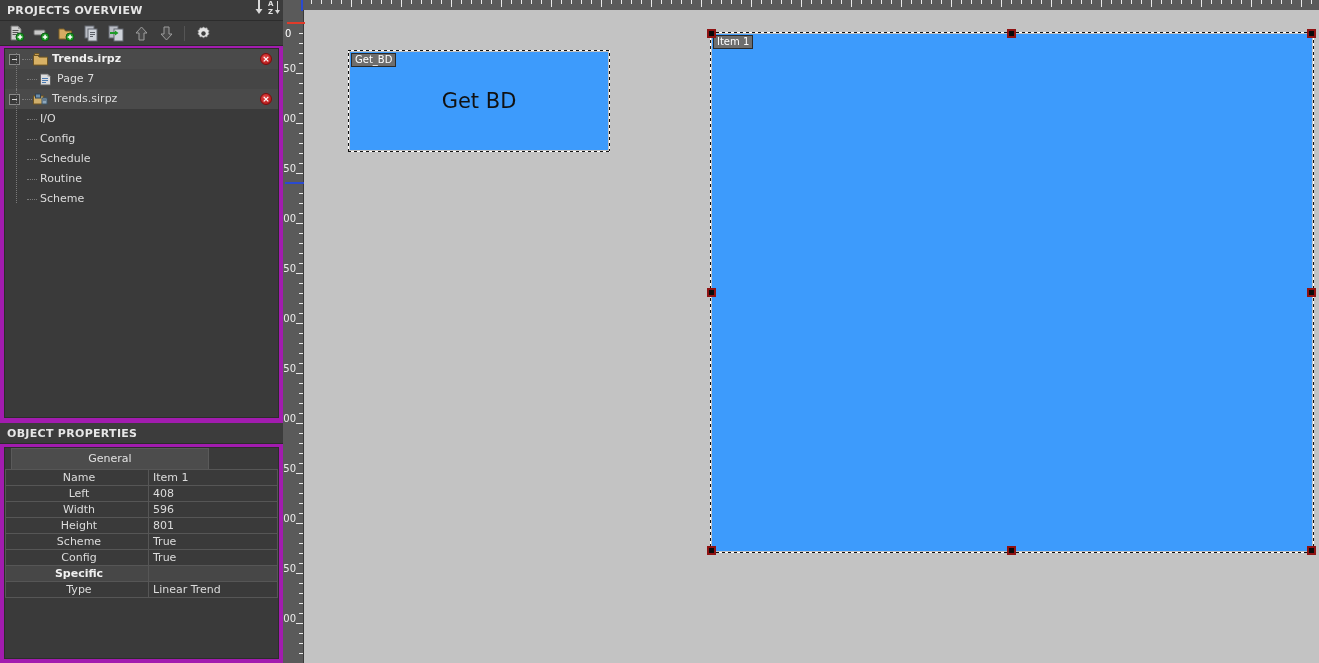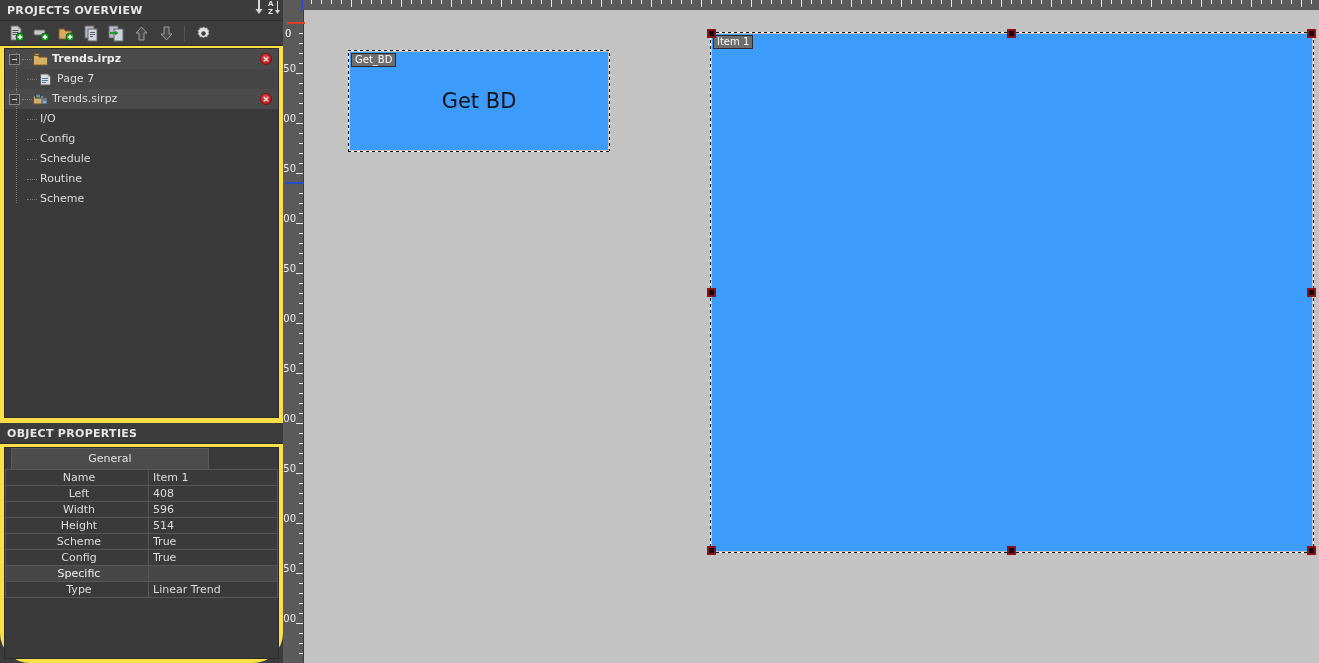--- a/index.html
+++ b/index.html
@@ -10,22 +10,21 @@
     font-family: "DejaVu Sans", "Liberation Sans", sans-serif;
     font-size: 11px;
     color: #d8d8d8;
     -webkit-font-smoothing: none;
   }
   #app { position: relative; width: 1319px; height: 663px; }
 
   
   #left-dock {
     position: absolute; left: 0; top: 0; width: 283px; height: 663px;
-    background: #fde047;
-    border-radius: 30px;
+    background: #a21caf;
   }
 
   
   .panel-title {
     position: relative;
     height: 21px; line-height: 21px;
     background: #3c3c3c;
     border-bottom: 1px solid #2c2c2c;
     padding-left: 7px;
     font-weight: bold;
@@ -112,21 +111,21 @@
     border: 1px solid #5a5a5a; border-bottom: none;
   }
   #prop-table { width: 100%; border-collapse: collapse; table-layout: fixed; }
   #prop-table td {
     height: 16px; font-size: 11px; color: #dcdcdc;
     border: 1px solid #565656; padding: 0 0 0 4px;
     overflow: hidden; white-space: nowrap;
   }
   #prop-table td.k { width: 143px; text-align: center; }
   #prop-table tr.section td {
-    font-weight: normal; color: #f0f0f0; background: #474747;
+    font-weight: bold; color: #f0f0f0; background: #474747;
   }
 
   
   #vruler {
     position: absolute; left: 283px; top: 0; width: 21px; height: 663px;
     background: #5a5a5a;
     border-right: 1px solid #3a3a3a;
     overflow: hidden;
   }
   #hruler {
@@ -395,21 +394,21 @@
             <tr>
               <td class="k">Left</td>
               <td>408</td>
             </tr>
             <tr>
               <td class="k">Width</td>
               <td>596</td>
             </tr>
             <tr>
               <td class="k">Height</td>
-              <td>514</td>
+              <td>801</td>
             </tr>
             <tr>
               <td class="k">Scheme</td>
               <td>True</td>
             </tr>
             <tr>
               <td class="k">Config</td>
               <td>True</td>
             </tr>
             <tr class="section">

